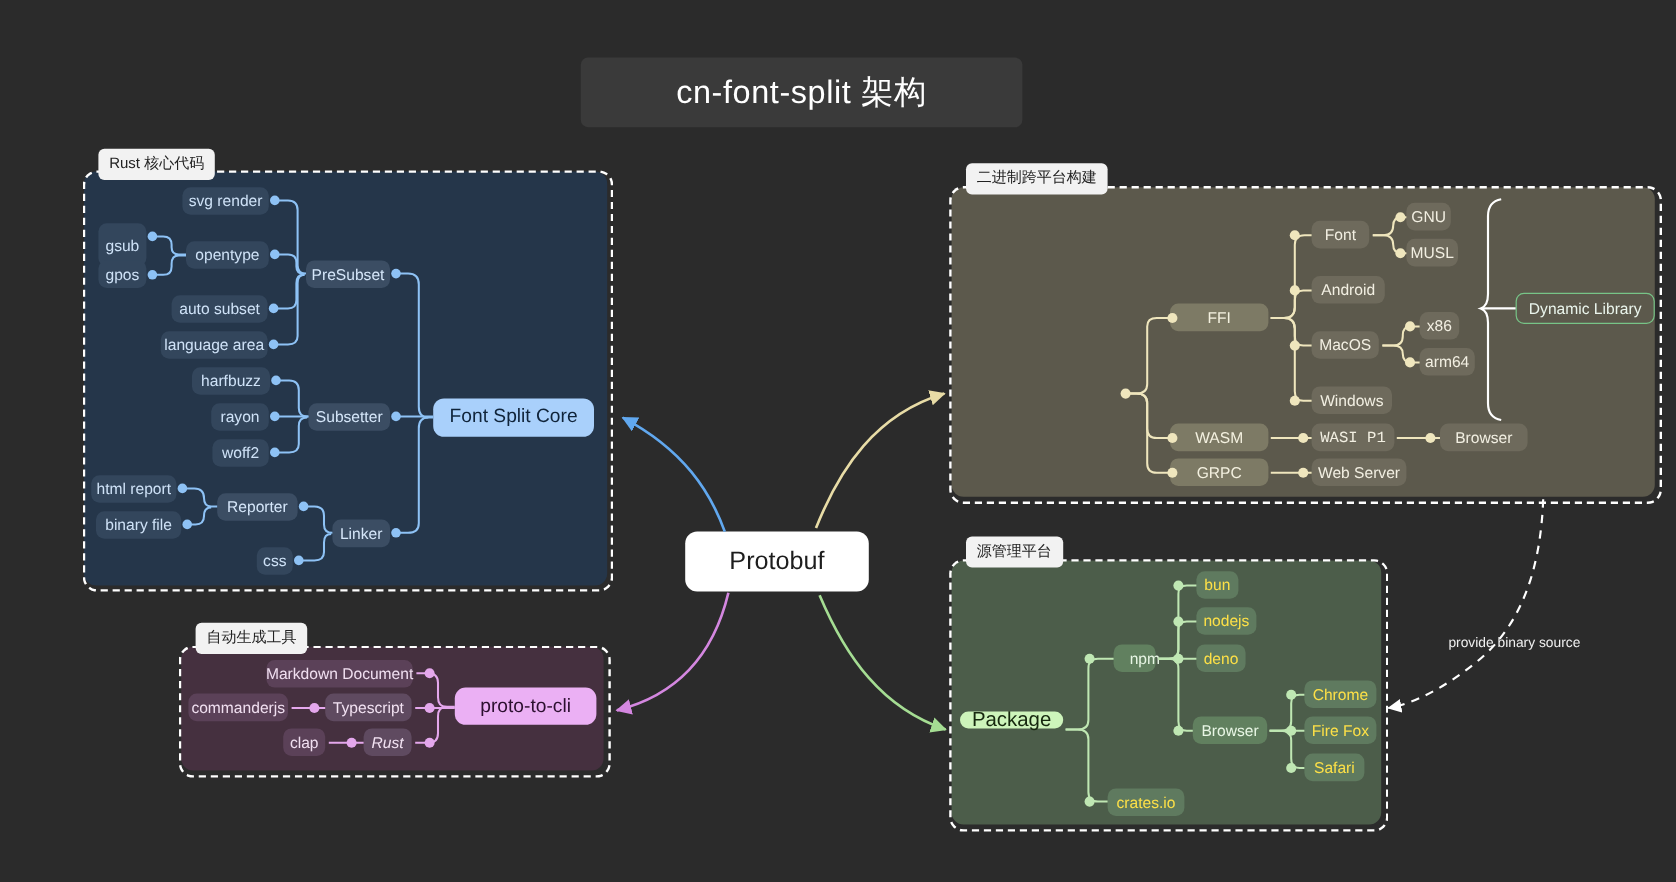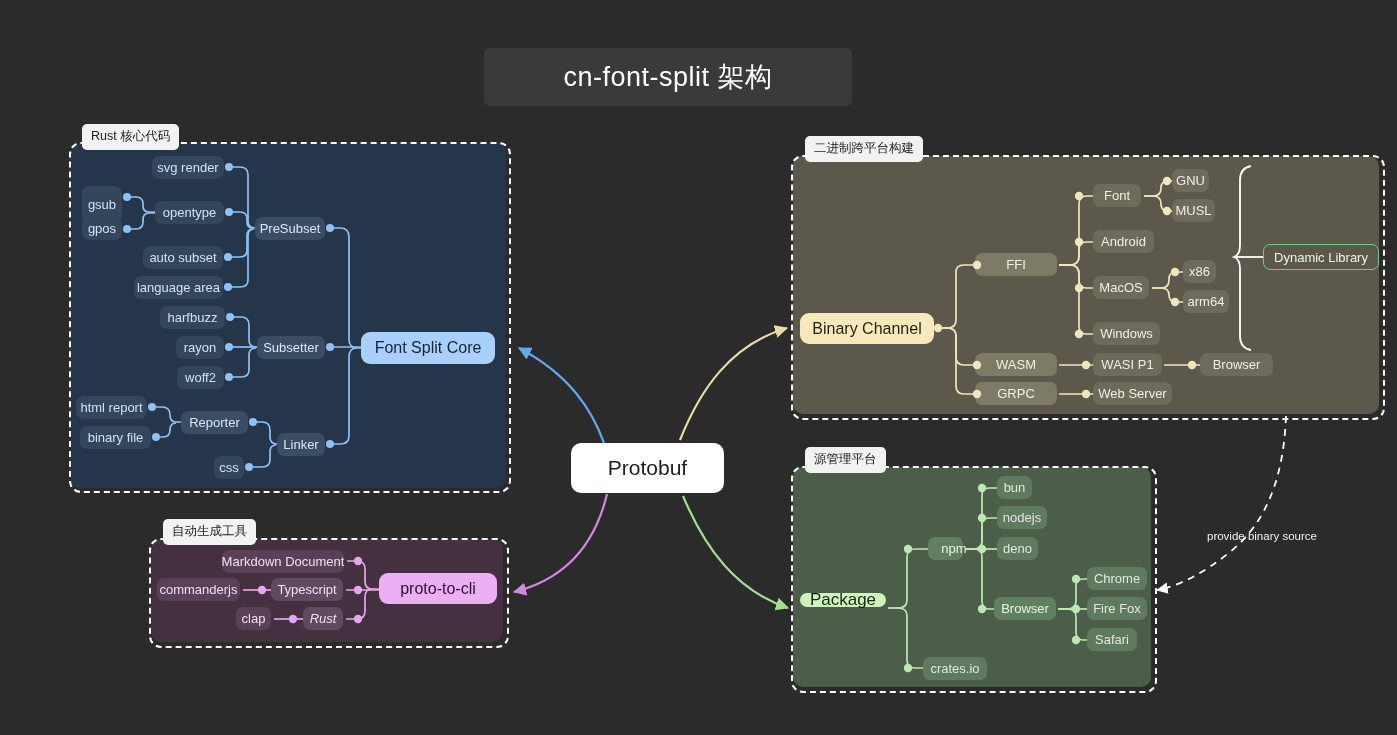--- a/index.html
+++ b/index.html
@@ -39,21 +39,21 @@
   
   .n-blue{background:#33465c;color:#cfe2f7;}
   .n-blue-mid{background:#3b4d63;color:#d6e7fa;}
   .n-core{background:#a9d0fb;color:#10243a;font-size:16px;border-radius:9px;}
   
   .n-khaki{background:#6e6a5c;color:#f2efe2;}
   .n-khaki-mid{background:#7d7a65;color:#f4f1e0;}
   .n-bin-root{background:#f8e9bb;color:#241f10;font-size:16px;border-radius:9px;}
   .n-outline-green{background:transparent;border:1.6px solid #77c487;color:#eaf5ec;}
   
-  .n-green{background:#5f7a5f;color:#e5e5e5;}
+  .n-green{background:#5f7a5f;color:#fde047;}
   .n-green-mid{background:#61805f;color:#e8f6e5;}
   .n-pkg-root{background:#cdf4bb;color:#16280f;font-size:17px;border-radius:9px;}
   
   .n-purple{background:#5b4158;color:#f0dff0;}
   .n-purple-mid{background:#5f4a60;color:#f2e2f2;}
   .n-proto-root{background:#ebb0f4;color:#2c0f2f;font-size:16px;border-radius:9px;}
   
   .n-center{
     position:absolute;background:#ffffff;color:#1d1d1d;
     border-radius:10px;display:flex;align-items:center;justify-content:center;
@@ -95,34 +95,33 @@
   <div class="node n-blue-mid" style="left:255px;top:217px;width:70px;height:23px;">PreSubset</div>
   <div class="node n-blue-mid" style="left:257px;top:336px;width:68px;height:23px;">Subsetter</div>
   <div class="node n-blue-mid" style="left:181px;top:411px;width:67px;height:23px;">Reporter</div>
   <div class="node n-blue-mid" style="left:277px;top:433px;width:48px;height:23px;">Linker</div>
   <div class="node n-core" style="left:361px;top:332px;width:134px;height:32px;">Font Split Core</div>
 
   <div class="panel-fill" style="left:793px;top:156px;width:586px;height:258px;background:#5c594c;"></div>
   <div class="group" style="left:791px;top:155px;width:590px;height:261px;"></div>
   <div class="group-label" style="left:805px;top:136px;">二进制跨平台构建</div>
 
-  <div class="node n-bin-root" style="left:800px;top:313px;width:134px;height:31px;">Binary Channel</div>
   <div class="node n-khaki-mid" style="left:975px;top:253px;width:82px;height:23px;">FFI</div>
   <div class="node n-khaki-mid" style="left:975px;top:353px;width:82px;height:23px;">WASM</div>
   <div class="node n-khaki-mid" style="left:975px;top:382px;width:82px;height:23px;">GRPC</div>
 
   <div class="node n-khaki" style="left:1093px;top:184px;width:48px;height:23px;">Font</div>
   <div class="node n-khaki" style="left:1093px;top:230px;width:61px;height:23px;">Android</div>
   <div class="node n-khaki" style="left:1093px;top:276px;width:56px;height:23px;">MacOS</div>
   <div class="node n-khaki" style="left:1093px;top:322px;width:67px;height:23px;">Windows</div>
   <div class="node n-khaki" style="left:1172px;top:169px;width:37px;height:23px;">GNU</div>
   <div class="node n-khaki" style="left:1172px;top:199px;width:43px;height:23px;">MUSL</div>
   <div class="node n-khaki" style="left:1183px;top:260px;width:33px;height:23px;">x86</div>
   <div class="node n-khaki" style="left:1183px;top:290px;width:46px;height:23px;">arm64</div>
-  <div class="node n-khaki" style="left:1093px;top:353px;width:69px;height:23px;">WASI P1</div>
+  <div class="node n-khaki" style="left:1093px;top:353px;width:69px;height:23px;font-family:Liberation Mono, monospace;">WASI P1</div>
   <div class="node n-khaki" style="left:1093px;top:382px;width:79px;height:23px;">Web Server</div>
   <div class="node n-khaki" style="left:1200px;top:353px;width:73px;height:23px;">Browser</div>
   <div class="node n-outline-green" style="left:1263px;top:244px;width:116px;height:26px;">Dynamic Library</div>
 
   <div class="panel-fill" style="left:793px;top:467px;width:358px;height:220px;background:#4c5d4a;"></div>
   <div class="group" style="left:791px;top:466px;width:362px;height:223px;"></div>
   <div class="group-label" style="left:805px;top:447px;">源管理平台</div>
 
   <div class="node n-pkg-root" style="left:800px;top:593px;width:86px;height:14px;">Package</div>
   <div class="node n-green-mid" style="left:928px;top:537px;width:35px;height:23px;padding-left:17px;">npm</div>

